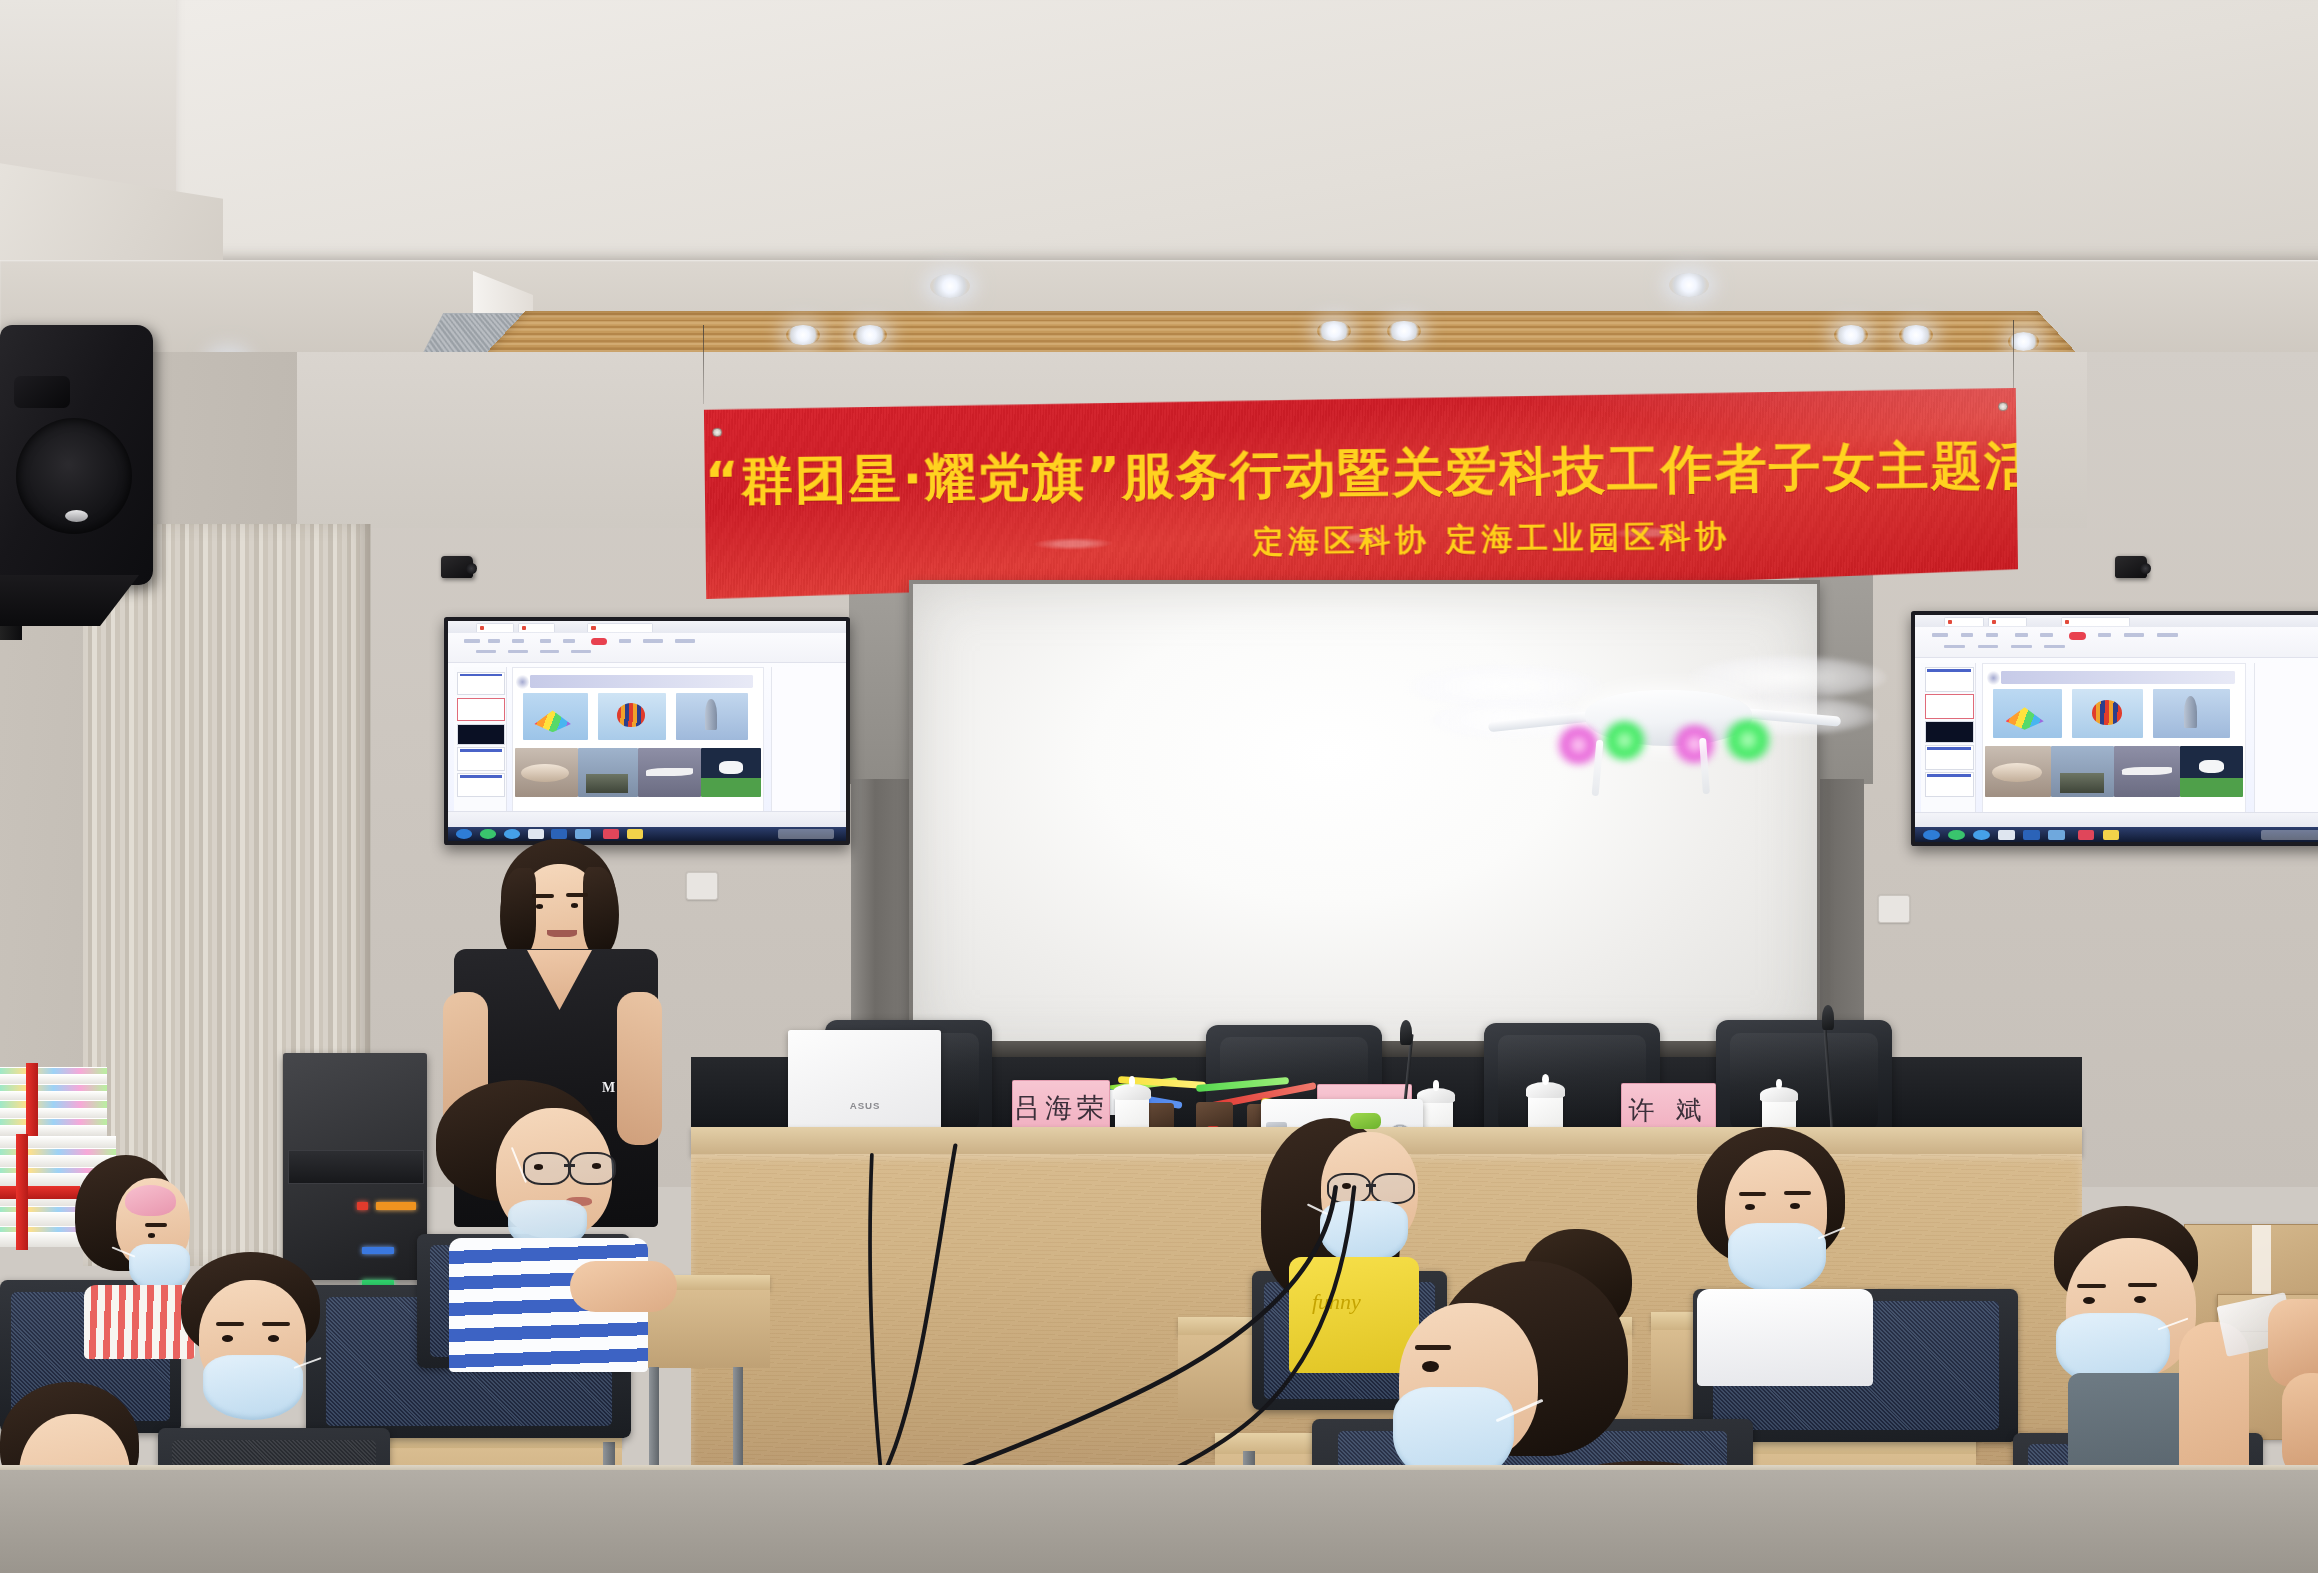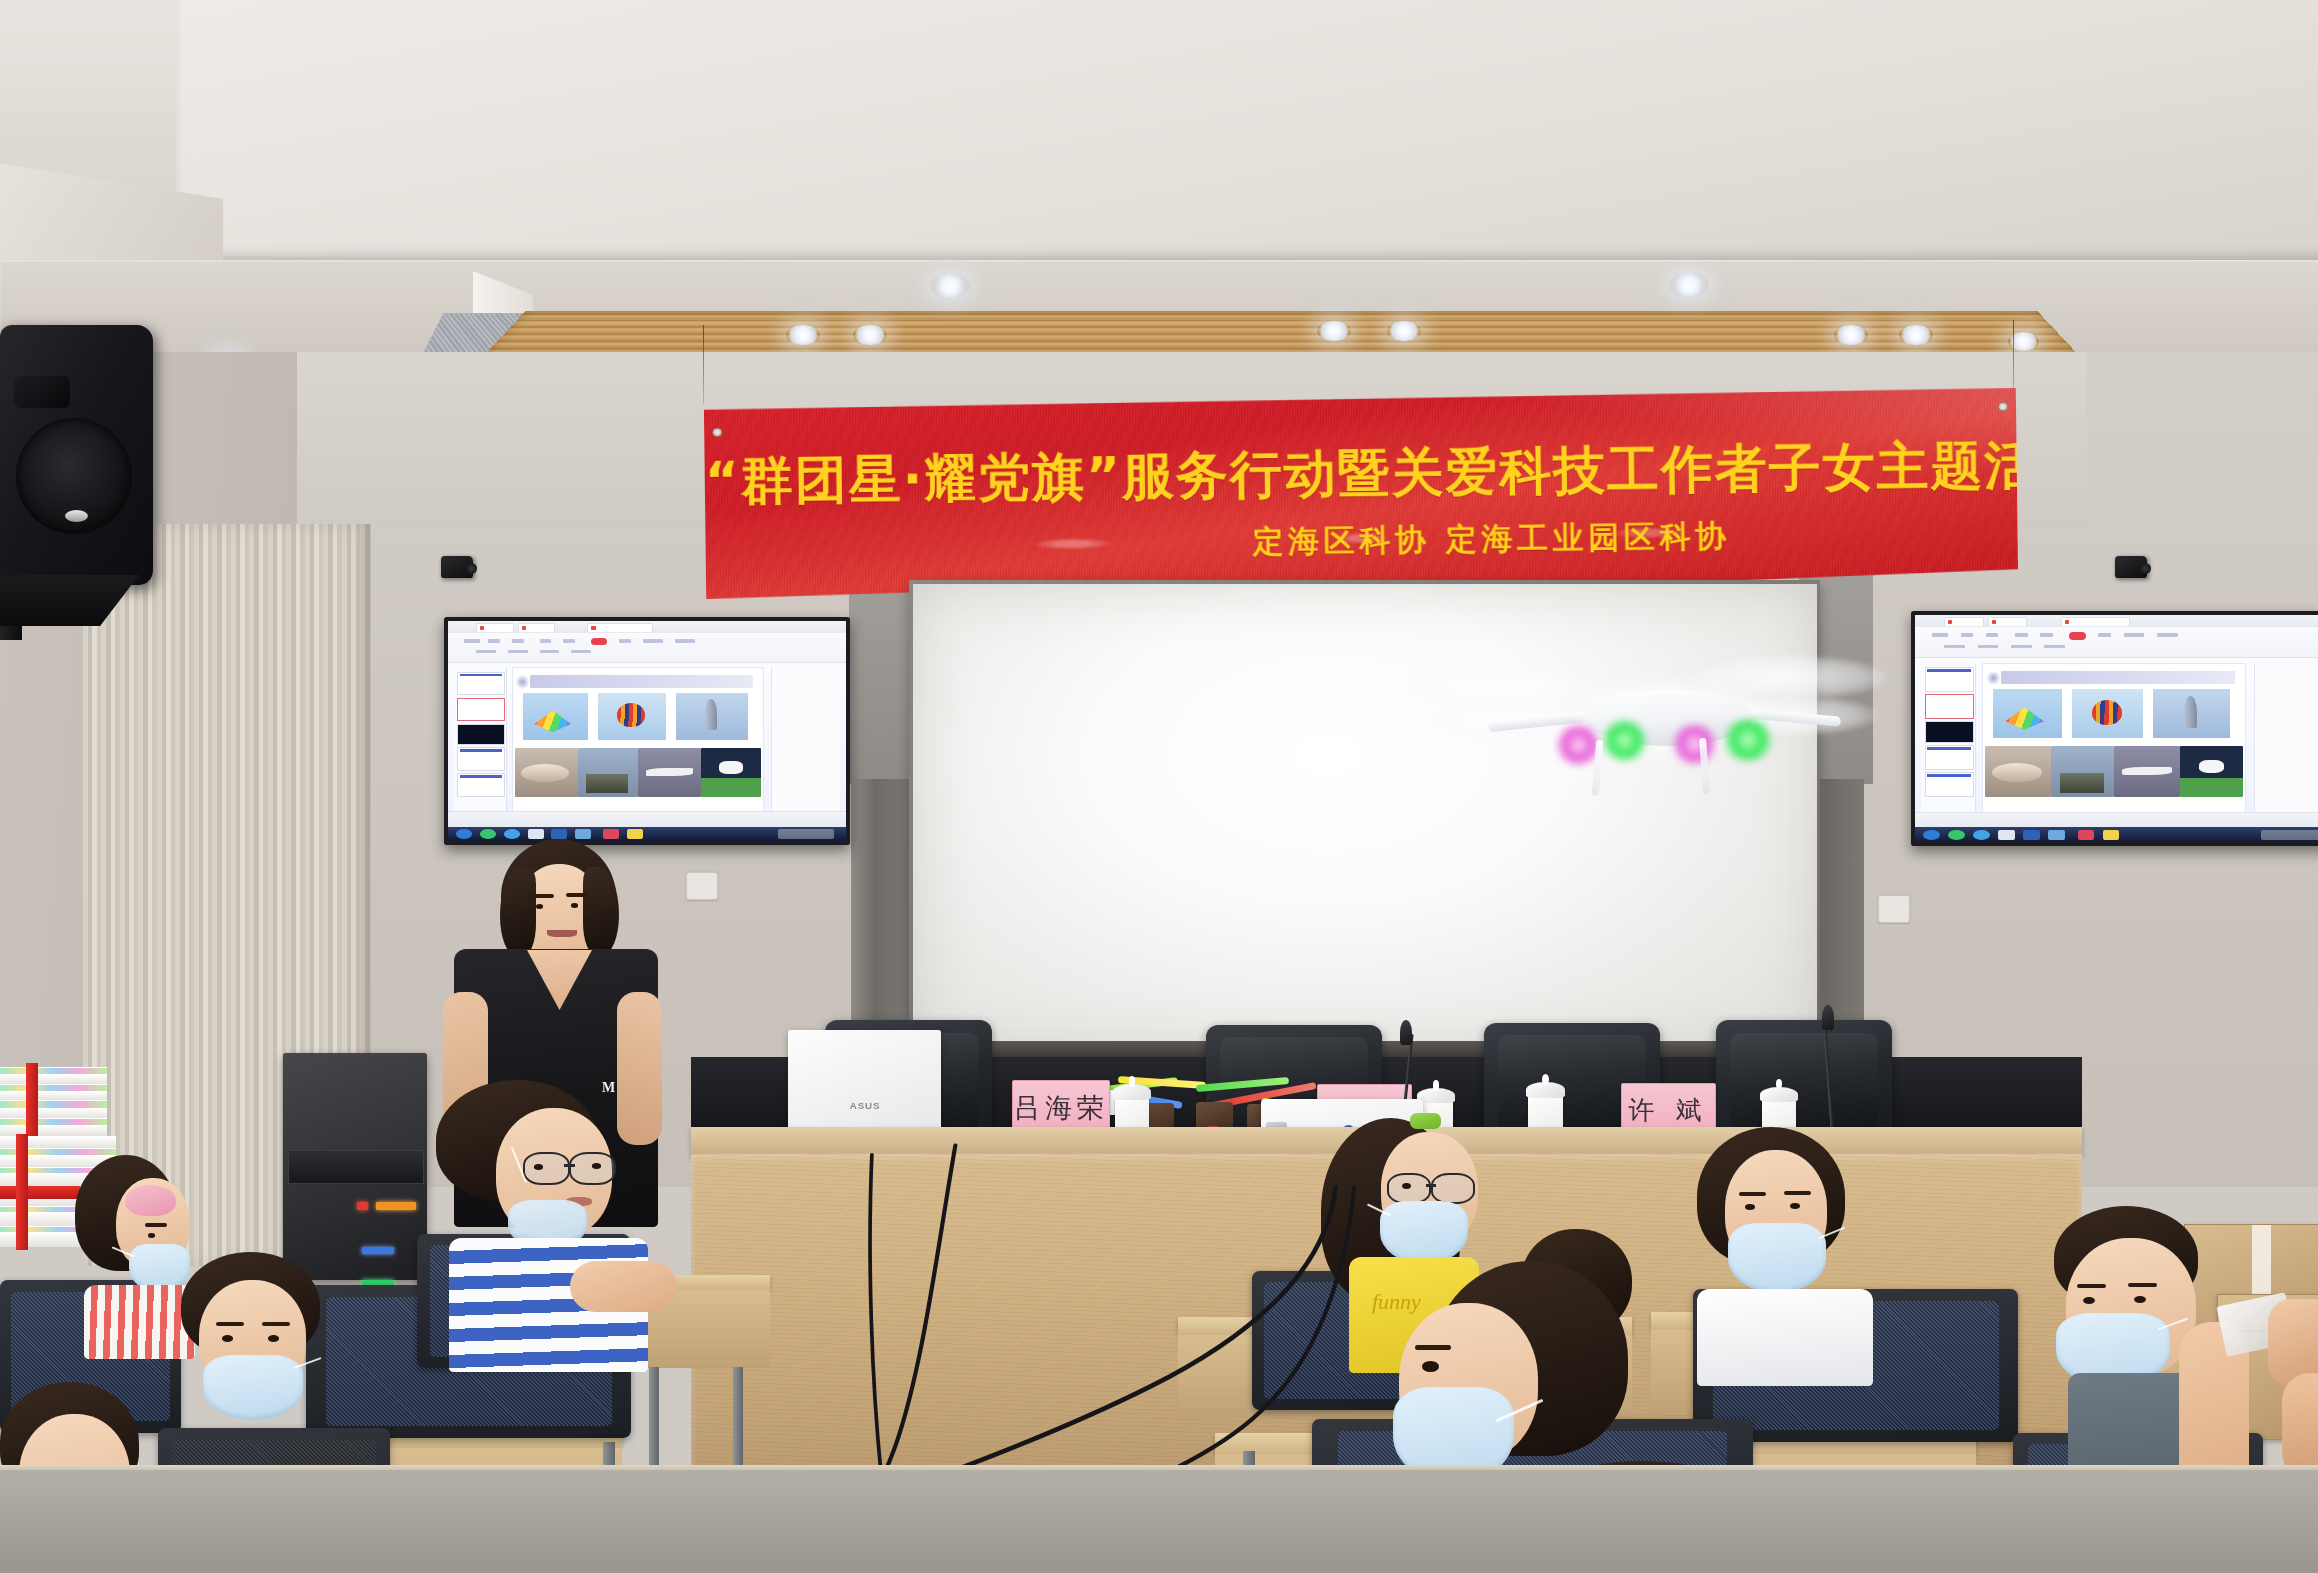--- a/index.html
+++ b/index.html
@@ -754,21 +754,21 @@
     </div>
     <div class="eye" style="left:117px;top:84px;width:9.3px;height:5.6px;"></div>
     <div class="eye" style="left:175px;top:83px;width:9.3px;height:5.6px;"></div>
     <div class="abs" style="left:149px;top:117px;width:26px;height:9.3px;border-radius:40%;background:#bb6f62;"></div>
     <div class="mask" style="left:91px;top:120px;width:79px;height:50px;opacity:.95;"></div>
     <div class="mask-strap" style="left:83px;top:84px;width:38px;transform:rotate(68deg);"></div>
     <div class="body" style="left:32px;top:158px;width:199px;height:134px;background:repeating-linear-gradient(178deg,#fbfcfe 0 13px,#3d63c4 13px 26px);"></div>
     <div class="abs" style="left:153px;top:181px;width:107px;height:51px;border-radius:28px;background:linear-gradient(160deg,#f3cdab,#dcab85);"></div>
   </div>
 
-  <div class="person" style="left:1321px;top:1113px;width:213px;height:260px;">
+  <div class="person" style="left:1261px;top:1113px;width:213px;height:260px;">
     <div class="hair" style="left:0;top:4.6px;width:139px;height:185px;border-radius:50% 50% 30% 40%;"></div>
     <div class="head" style="left:60px;top:18.5px;width:97px;height:116px;"></div>
     <div class="abs" style="left:89px;top:0px;width:31px;height:16px;border-radius:6.5px;background:linear-gradient(160deg,#9ed84c,#6cb22e);"></div>
     <div class="glasses" style="left:66px;top:60px;width:88px;height:27px;">
       <div class="lens" style="left:0;"></div>
       <div class="lens" style="right:0;"></div>
       <div class="abs" style="left:44%;top:42%;width:12%;height:2.8px;background:#2a2a2e;"></div>
     </div>
     <div class="eye" style="left:81px;top:70px;width:9.3px;height:6px;"></div>
     <div class="mask" style="left:59px;top:88px;width:88px;height:63px;"></div>

